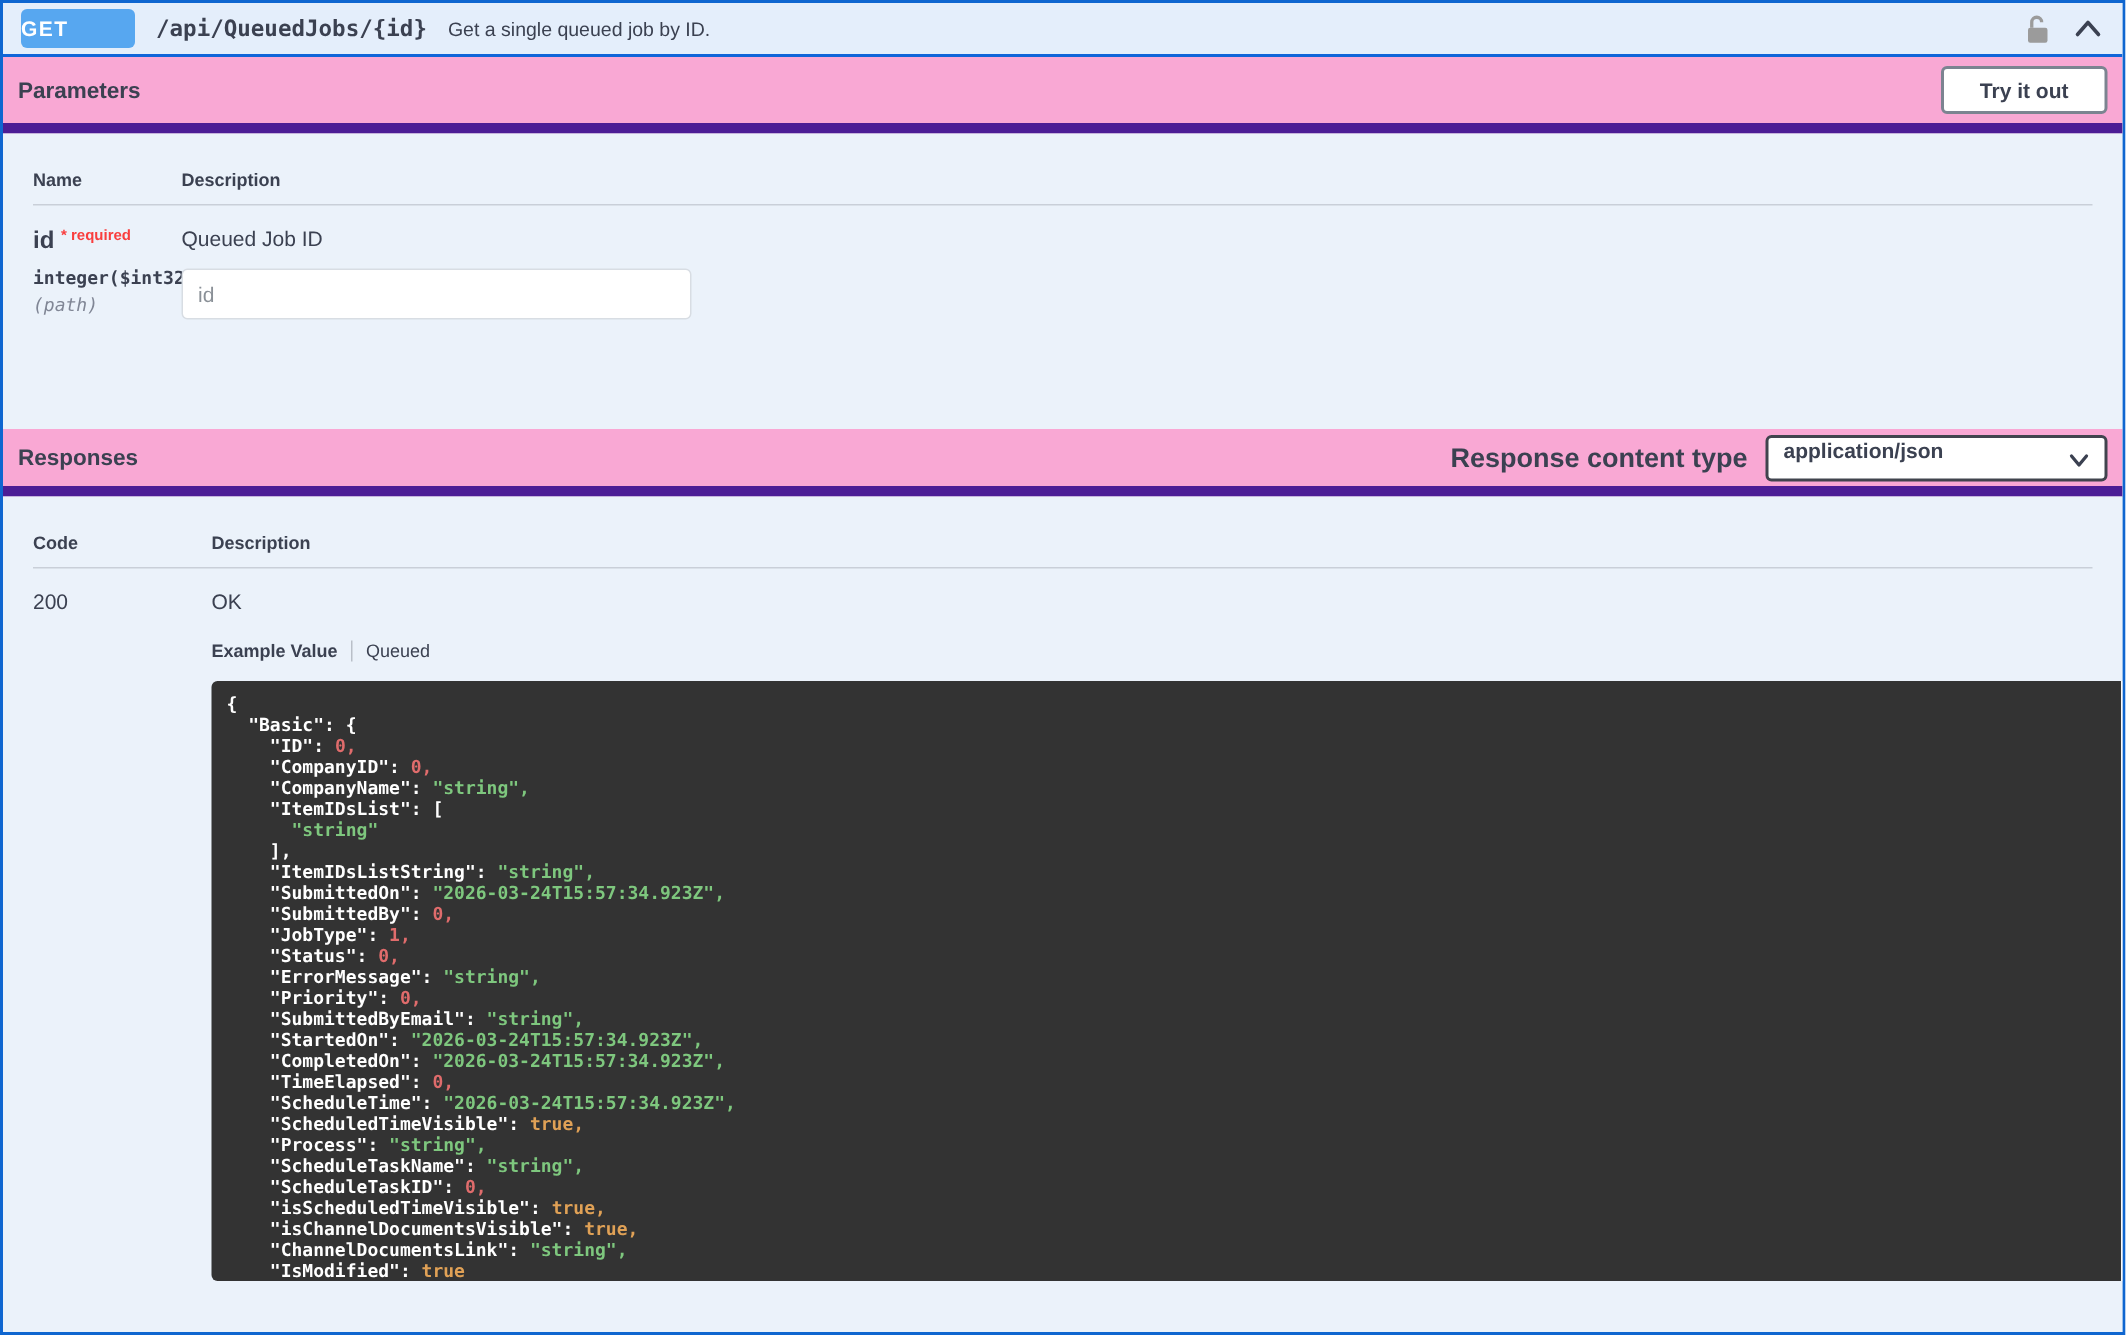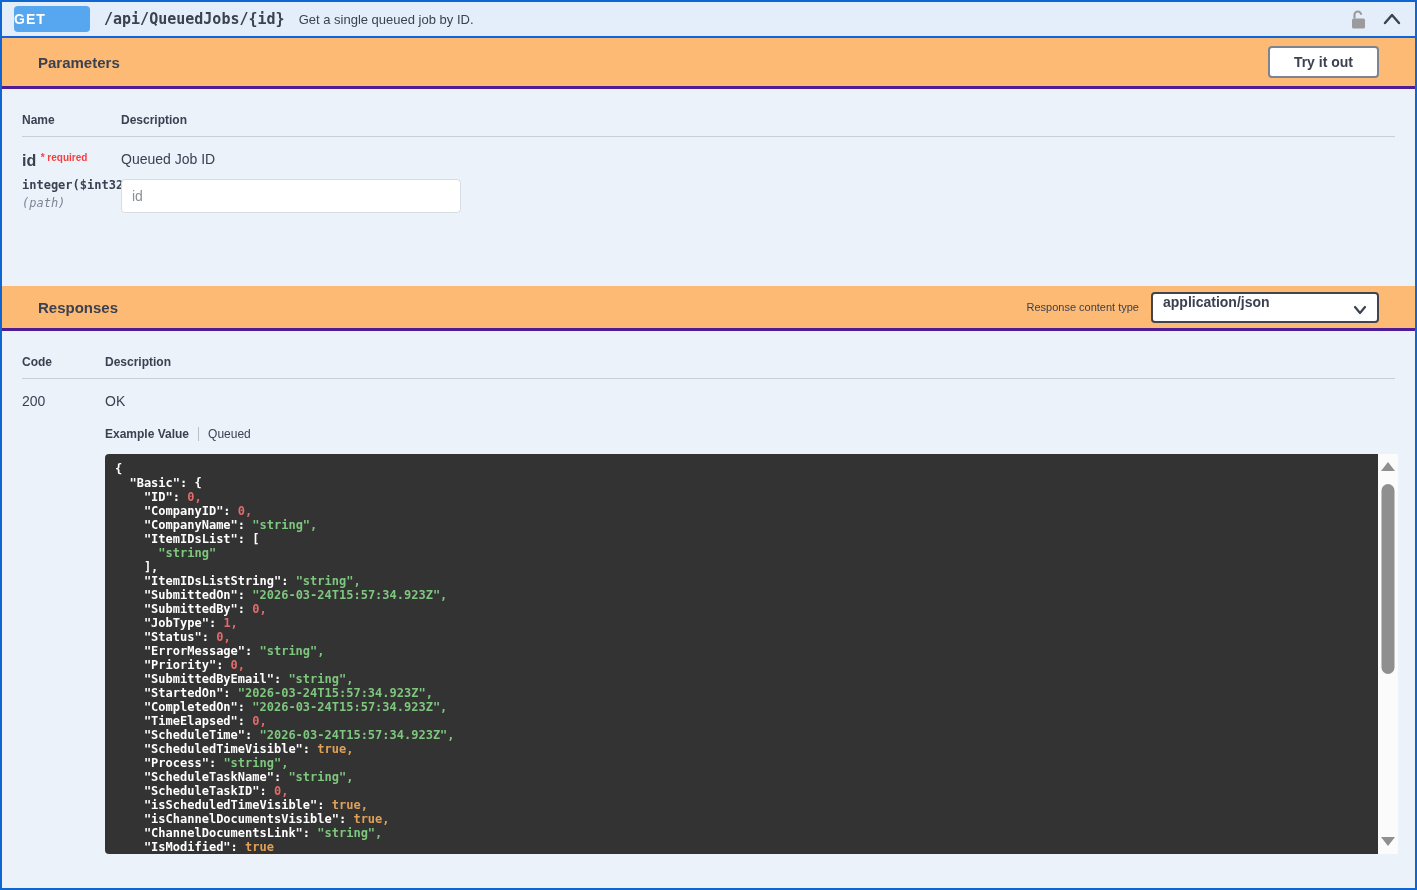--- a/index.html
+++ b/index.html
@@ -26,45 +26,45 @@
   }
   .op-path {
     font-family:"DejaVu Sans Mono", monospace;
     font-weight:bold; font-size:15px; color:#3b4151;
   }
   .op-summary { font-size:13px; color:#3b4151; }
   .spacer { flex:1; }
   .icon-btn { display:flex; align-items:center; cursor:pointer; }
   
   .band {
-    background:#fdba74;
+    background:#f9a8d4;
     display:flex; align-items:center;
-    padding:0 36px;
-    border-bottom:3px solid #4c1d95;
+    padding:0 10px;
+    border-bottom:7px solid #4c1d95;
   }
   .band-params { height:51px; flex:0 0 51px; }
   .band-resp   { height:45px; flex:0 0 45px; }
   .section-title { font-size:15px; font-weight:bold; color:#3b4151; }
   .tryout-btn {
     background:#fff; border:2px solid #7c8491; border-radius:4px;
     color:#3b4151; font-weight:bold; font-size:14px;
     padding:6px 24px; cursor:pointer;
     font-family:"Liberation Sans", sans-serif;
   }
   
   .params-area {
     background:#ebf2fa; flex:0 0 197px;
     padding:24px 20px 0 20px;
   }
   .thead {
     display:grid; font-size:12px; font-weight:bold; color:#3b4151;
     padding-bottom:9px; border-bottom:1px solid #c9cfd8;
   }
   .cols-params { grid-template-columns:99px 1fr; }
-  .cols-resp   { grid-template-columns:83px 1fr; }
+  .cols-resp   { grid-template-columns:83px 1fr;gap:36px; }
   .trow { display:grid; padding-top:14px; }
   .param-name-cell { line-height:1.3; }
   .param-name { font-size:16px; font-weight:bold; color:#3b4151; }
   .param-required { font-size:10px; font-weight:bold; color:#f93e3e; vertical-align:top; }
   .param-type {
     font-family:"DejaVu Sans Mono", monospace;
     font-size:12px; font-weight:bold; color:#3b4151; margin-top:6px;
   }
   .param-in {
     font-family:"DejaVu Sans Mono", monospace;
@@ -74,21 +74,21 @@
   .param-input {
     display:block; margin-top:12px;
     width:340px; height:34px;
     border:1px solid #d8dde3; border-radius:4px;
     padding:0 10px; font-size:14px; color:#3b4151;
     font-family:"Liberation Sans", sans-serif;
     background:#fff; outline:none;
   }
   .param-input::placeholder { color:#8a9097; }
   
-  .ct-label { font-size:11px; font-weight:normal; color:#3b4151; margin-right:12px; }
+  .ct-label { font-size:18px; font-weight:bold; color:#3b4151; margin-right:12px; }
   .ct-select {
     width:228px; height:31px;
     border:2px solid #41444e; border-radius:4px;
     background:#fff; display:flex; align-items:flex-start;
     padding:0 10px; cursor:pointer; position:relative;
   }
   .ct-select-value { font-size:14px; font-weight:bold; color:#3b4151; }
   .ct-chevron { position:absolute; right:9px; top:8px; }
   
   .resp-body { background:#ebf2fa; flex:1; padding:24px 20px 0 20px; overflow:hidden; }

